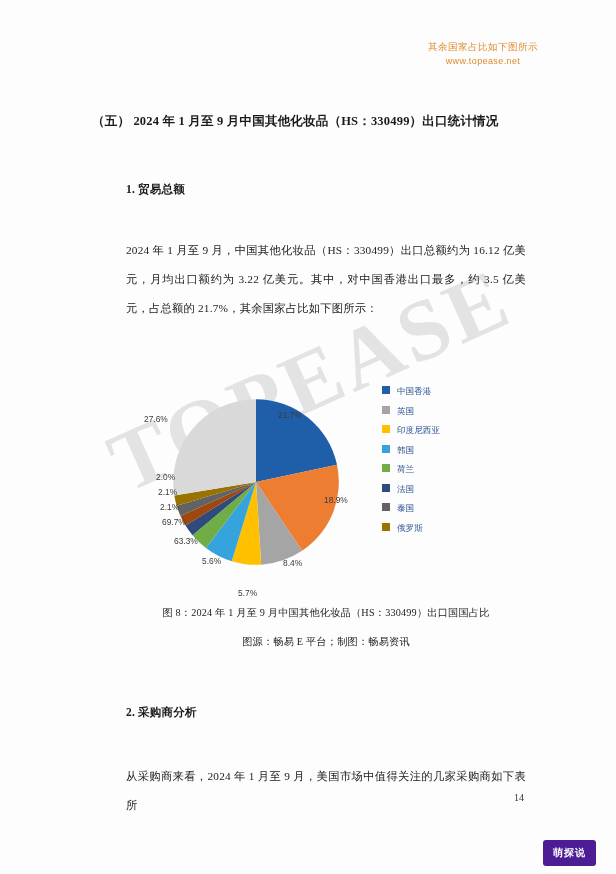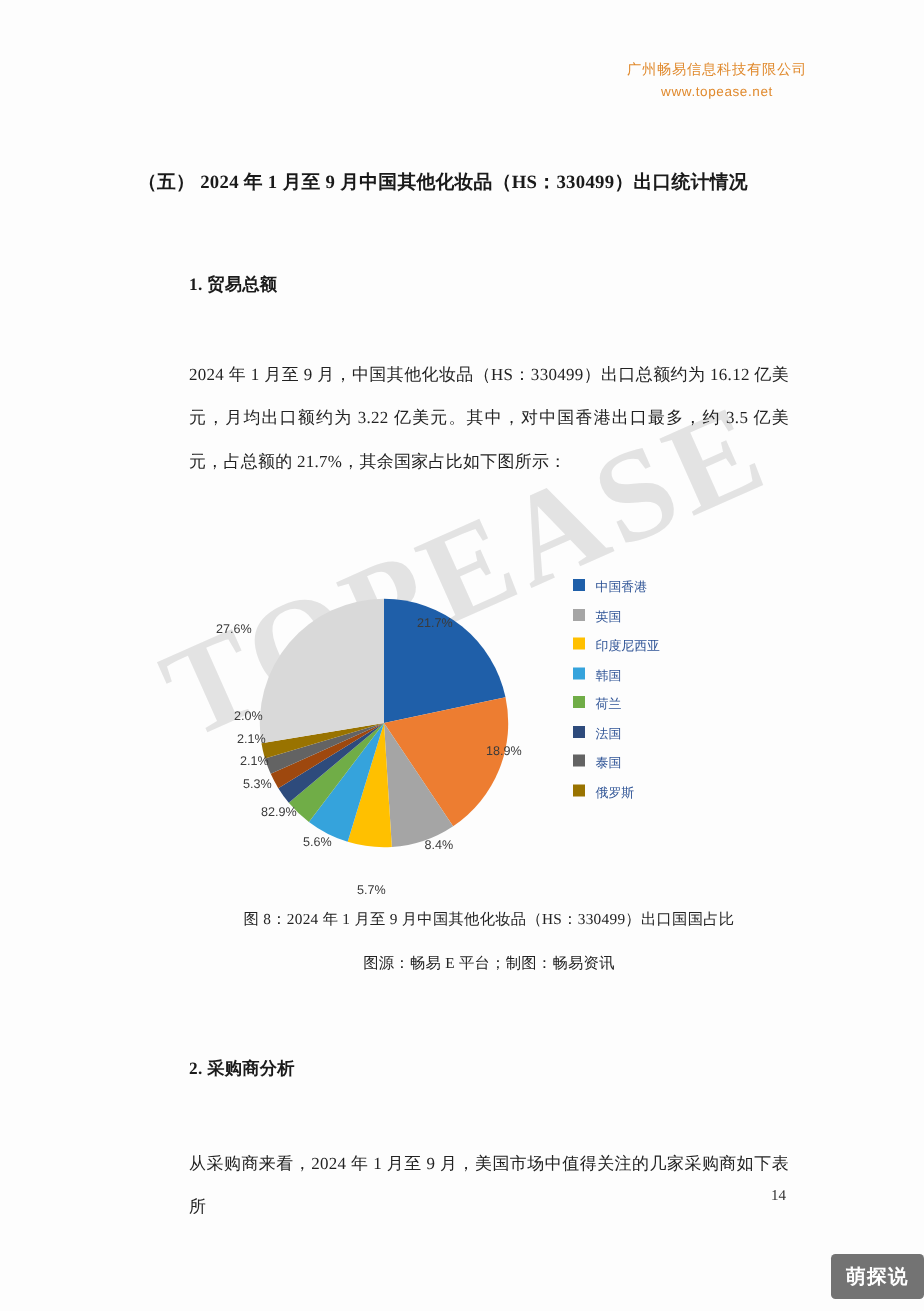--- a/index.html
+++ b/index.html
@@ -190,42 +190,42 @@
     right: 92px;
     top: 792px;
     font-size: 10px;
     color: #333;
     font-family: "Liberation Serif", serif;
   }
 
   
   .badge {
     position: absolute;
-    right: 0;
+    right: 20px;
     bottom: 8px;
-    background: #737373;
+    background: #4c1d95;
     color: #ffffff;
     font-family: "Liberation Sans", sans-serif;
-    font-size: 13px;
+    font-size: 10px;
     font-weight: 700;
     padding: 6px 10px;
     border-radius: 3px;
     letter-spacing: 1px;
     z-index: 20;
   }
 </style>
 </head>
 <body>
 
 <div class="page">
 
   <div class="watermark">TOPEASE</div>
 
   <div class="brand">
-    <div class="brand-name">广州畅易信息科技有限公司</div>
+    <div class="brand-name">其余国家占比如下图所示</div>
     <div class="brand-url">www.topease.net</div>
   </div>
 
   <div class="content">
 
     <div class="section-title">（五） 2024 年 1 月至 9 月中国其他化妆品（HS：330499）出口统计情况</div>
 
     <div class="sub-head sub-head-1">1. 贸易总额</div>
 
     <div class="para para-1">2024 年 1 月至 9 月，中国其他化妆品（HS：330499）出口总额约为 16.12 亿美元，月均出口额约为 3.22 亿美元。其中，对中国香港出口最多，约 3.5 亿美元，占总额的 21.7%，其余国家占比如下图所示：</div>
@@ -258,22 +258,22 @@
 
             <path d="M 0 0 L -90.78 15.0 A 92 92 0 0 1 0 -92 Z" fill="#d9d9d9"></path>
           </g>
         </svg>
 
         <div class="pie-label" style="left:112px; top:18px;">21.7%</div>
         <div class="pie-label" style="left:158px; top:103px;">18.9%</div>
         <div class="pie-label" style="left:117px; top:166px;">8.4%</div>
         <div class="pie-label" style="left:72px;  top:172px;margin-top:24px;">5.7%</div>
         <div class="pie-label" style="left:36px;  top:164px;">5.6%</div>
-        <div class="pie-label" style="left:8px;   top:144px;">82.9%</div>
-        <div class="pie-label" style="left:-4px;  top:125px;">5.3%</div>
+        <div class="pie-label" style="left:8px;   top:144px;">63.3%</div>
+        <div class="pie-label" style="left:-4px;  top:125px;">69.7%</div>
         <div class="pie-label" style="left:-6px;  top:110px;">2.1%</div>
         <div class="pie-label" style="left:-8px;  top:95px;">2.1%</div>
         <div class="pie-label" style="left:-10px; top:80px;">2.0%</div>
         <div class="pie-label" style="left:-22px; top:22px;">27.6%</div>
       </div>
 
       <div class="legend">
         <div class="legend-row">
           <span class="legend-swatch" style="background:#1f5fa9"></span>
           <span class="legend-label">中国香港</span>

